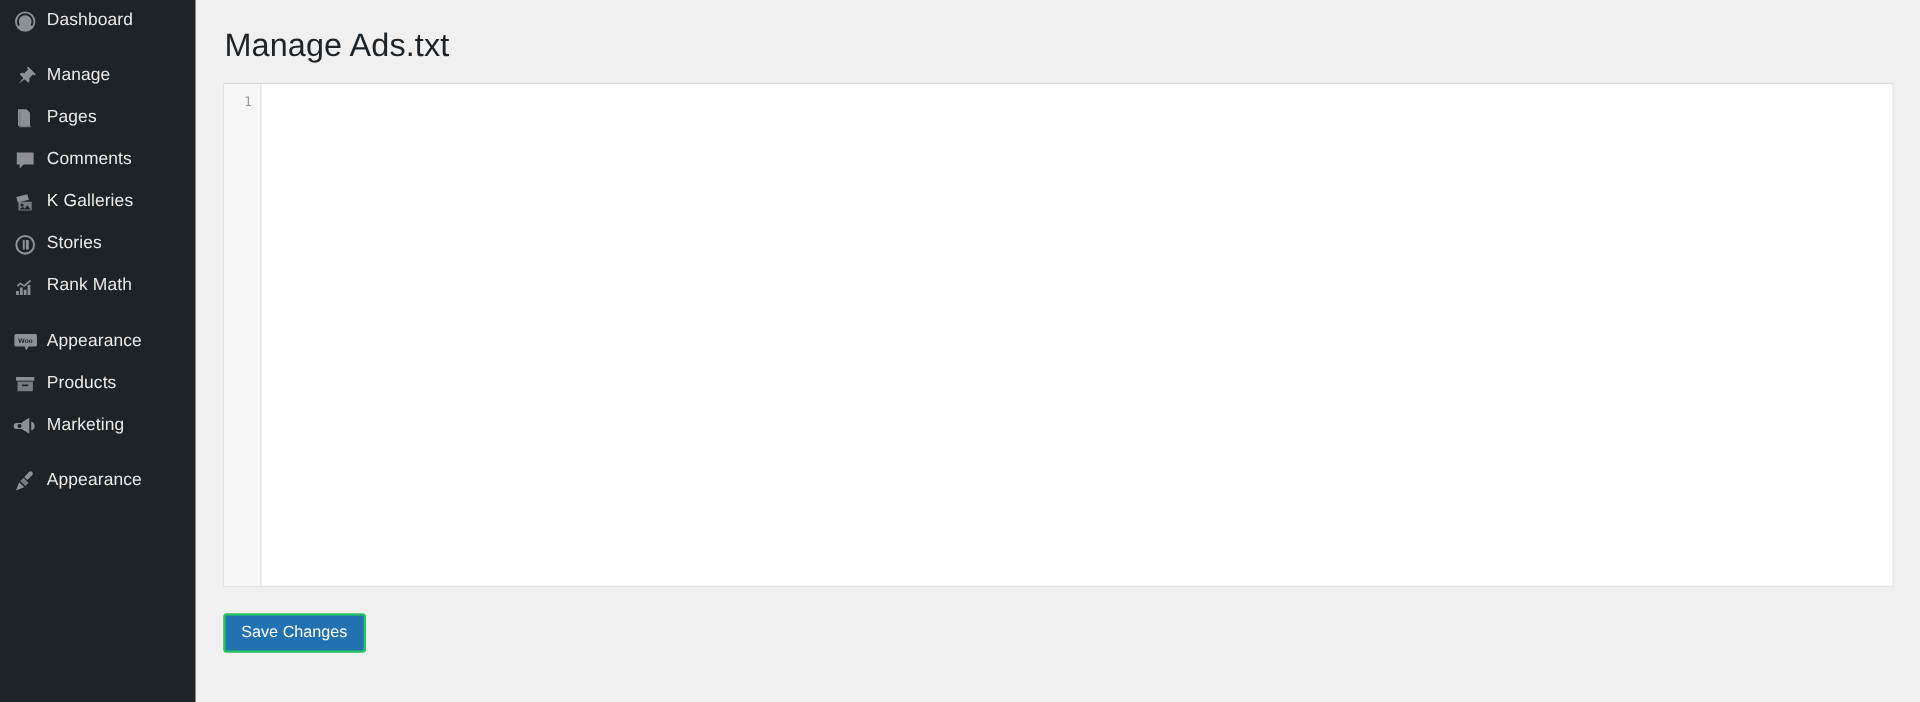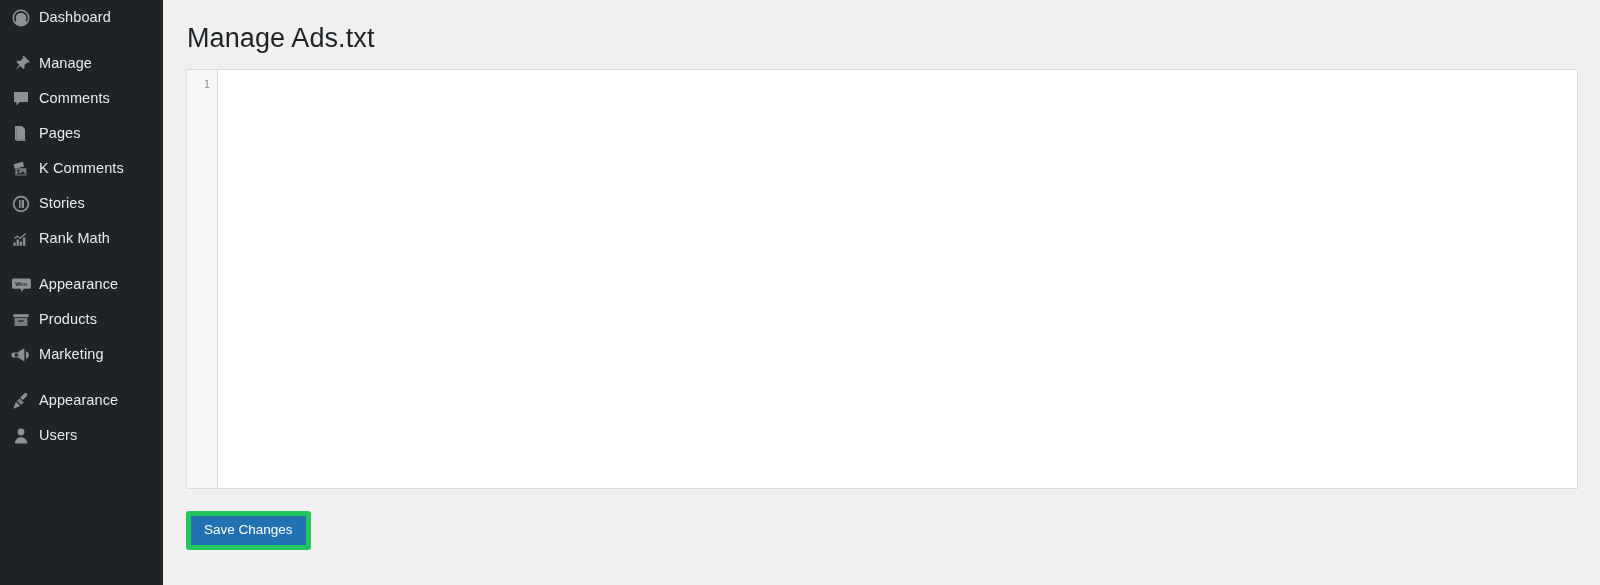--- a/index.html
+++ b/index.html
@@ -116,21 +116,21 @@
     overflow: hidden;
     border: none;
     resize: none;
   }
 
   .submit-row {
     padding: 22px 0 0 23px;
   }
   .button-primary {
     background: #2271b1;
-    border: 5px solid #22c55e;
+    border: 2px solid #22c55e;
     border-radius: 3px;
     color: #fff;
     font-size: 13.5px;
     font-family: "Liberation Sans", sans-serif;
     padding: 7px 13px 8px 13px;
     line-height: 1;
     cursor: pointer;
     display: inline-block;
     text-shadow: none;
   }
@@ -156,44 +156,44 @@
         <span class="mi-icon">
           <svg width="20" height="20" viewBox="0 0 20 20" fill="#a7aaad" xmlns="http://www.w3.org/2000/svg">
             <path d="M12.6 1.6l-1.1 1.1 1 1-3.3 3.3-2.6-.3-1.2 1.2 3 3-3.9 5 5-3.9 3 3 1.2-1.2-.3-2.6 3.3-3.3 1 1 1.1-1.1-6.2-6.2z"></path>
           </svg>
         </span>
         <span class="mi-label">Manage</span>
       </div>
       <div class="menu-item">
         <span class="mi-icon">
           <svg width="20" height="20" viewBox="0 0 20 20" fill="#a7aaad" xmlns="http://www.w3.org/2000/svg">
-            <path d="M3 3h14v10H8.8L5.4 16.4V13H3z"></path>
-          </svg>
-        </span>
-        <span class="mi-label">Comments</span>
-      </div>
-      <div class="menu-item">
-        <span class="mi-icon">
-          <svg width="20" height="20" viewBox="0 0 20 20" fill="#a7aaad" xmlns="http://www.w3.org/2000/svg">
             <path d="M4 2h7l3 3v11H4z" fill="#a7aaad"></path>
             <path d="M6.2 4.2v11.6h8.4V17H5V4.2z" fill="#8c8f94"></path>
           </svg>
         </span>
         <span class="mi-label">Pages</span>
+      </div>
+      <div class="menu-item">
+        <span class="mi-icon">
+          <svg width="20" height="20" viewBox="0 0 20 20" fill="#a7aaad" xmlns="http://www.w3.org/2000/svg">
+            <path d="M3 3h14v10H8.8L5.4 16.4V13H3z"></path>
+          </svg>
+        </span>
+        <span class="mi-label">Comments</span>
       </div>
       <div class="menu-item">
         <span class="mi-icon">
           <svg width="20" height="20" viewBox="0 0 20 20" fill="#a7aaad" xmlns="http://www.w3.org/2000/svg">
             <path d="M2.6 5.2l9.2-2.4 1.2 4.6-9.2 2.4z"></path>
             <path d="M4.4 9.2h11v7.2h-11z" fill="#8c8f94"></path>
             <circle cx="7.4" cy="11.8" r="1.3" fill="#1d2327"></circle>
             <path d="M5.2 15.6l2.6-2.4 1.8 1.5 2.2-2.6 2.8 3.5z" fill="#1d2327"></path>
           </svg>
         </span>
-        <span class="mi-label">K Comments</span>
+        <span class="mi-label">K Galleries</span>
       </div>
       <div class="menu-item">
         <span class="mi-icon">
           <svg width="20" height="20" viewBox="0 0 20 20" fill="#a7aaad" xmlns="http://www.w3.org/2000/svg">
             <path d="M10 1.8A8.2 8.2 0 1010 18.2 8.2 8.2 0 0010 1.8zm0 1.7a6.5 6.5 0 110 13 6.5 6.5 0 010-13z"></path>
             <rect x="8" y="6" width="1.6" height="8" rx=".3"></rect>
             <rect x="10.6" y="6" width="2.4" height="8" rx=".4"></rect>
           </svg>
         </span>
         <span class="mi-label">Stories</span>
@@ -241,29 +241,20 @@
       <div class="menu-sep"></div>
       <div class="menu-item">
         <span class="mi-icon">
           <svg width="20" height="20" viewBox="0 0 20 20" fill="#a7aaad" xmlns="http://www.w3.org/2000/svg">
             <path d="M15.8 2.4a1.9 1.9 0 00-2.6 0l-4 4 2.6 2.6 4-4a1.9 1.9 0 000-2.6z"></path>
             <path d="M8.6 7.2L5.9 9.9l4.2 4.2 2.7-2.7z" fill="#8c8f94"></path>
             <path d="M5 10.8L2.2 17.8l7-2.8z"></path>
           </svg>
         </span>
         <span class="mi-label">Appearance</span>
-      </div>
-      <div class="menu-item">
-        <span class="mi-icon">
-          <svg width="20" height="20" viewBox="0 0 20 20" fill="#a7aaad" xmlns="http://www.w3.org/2000/svg">
-            <circle cx="10" cy="6" r="3.4"></circle>
-            <path d="M3.8 17.4c0-3.6 2.8-6.2 6.2-6.2s6.2 2.6 6.2 6.2z"></path>
-          </svg>
-        </span>
-        <span class="mi-label">Users</span>
       </div>
     </nav>
 
   <main class="content">
 
     <h1 class="page-title">Manage Ads.txt</h1>
 
     <div class="editor-wrap">
       <div class="gutter" id="gutter">
           <span class="lineno">1</span>

